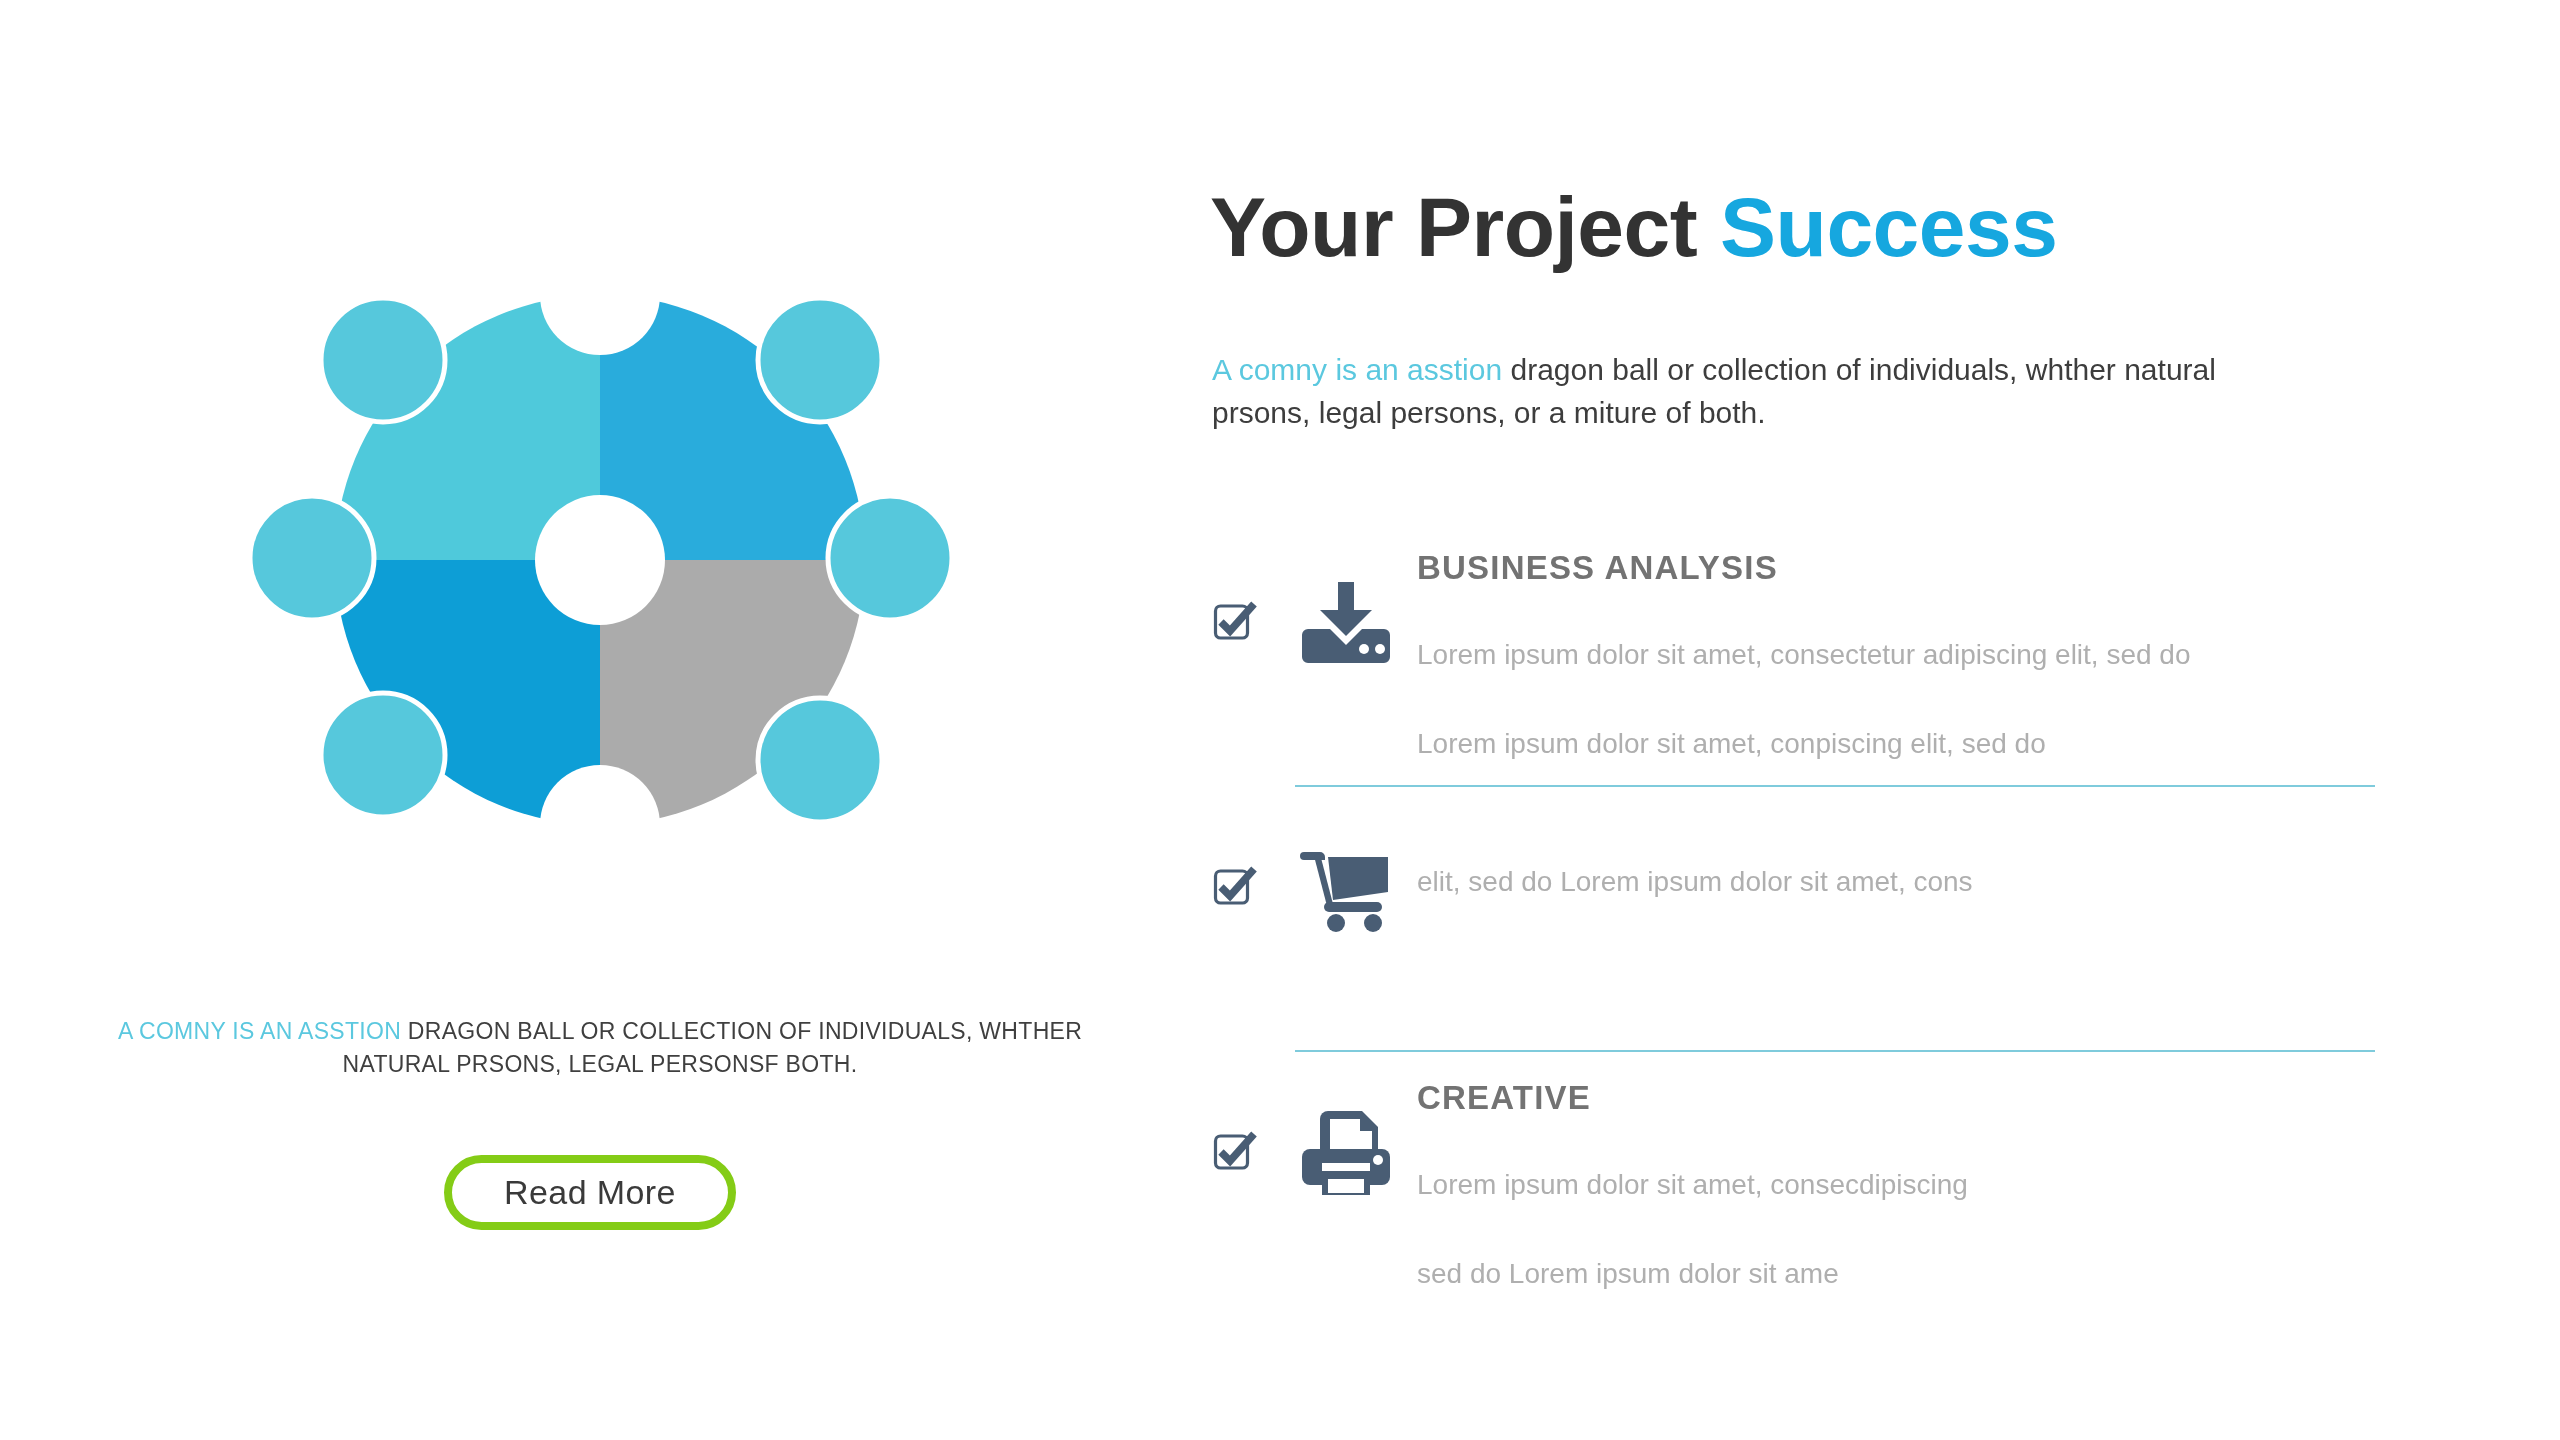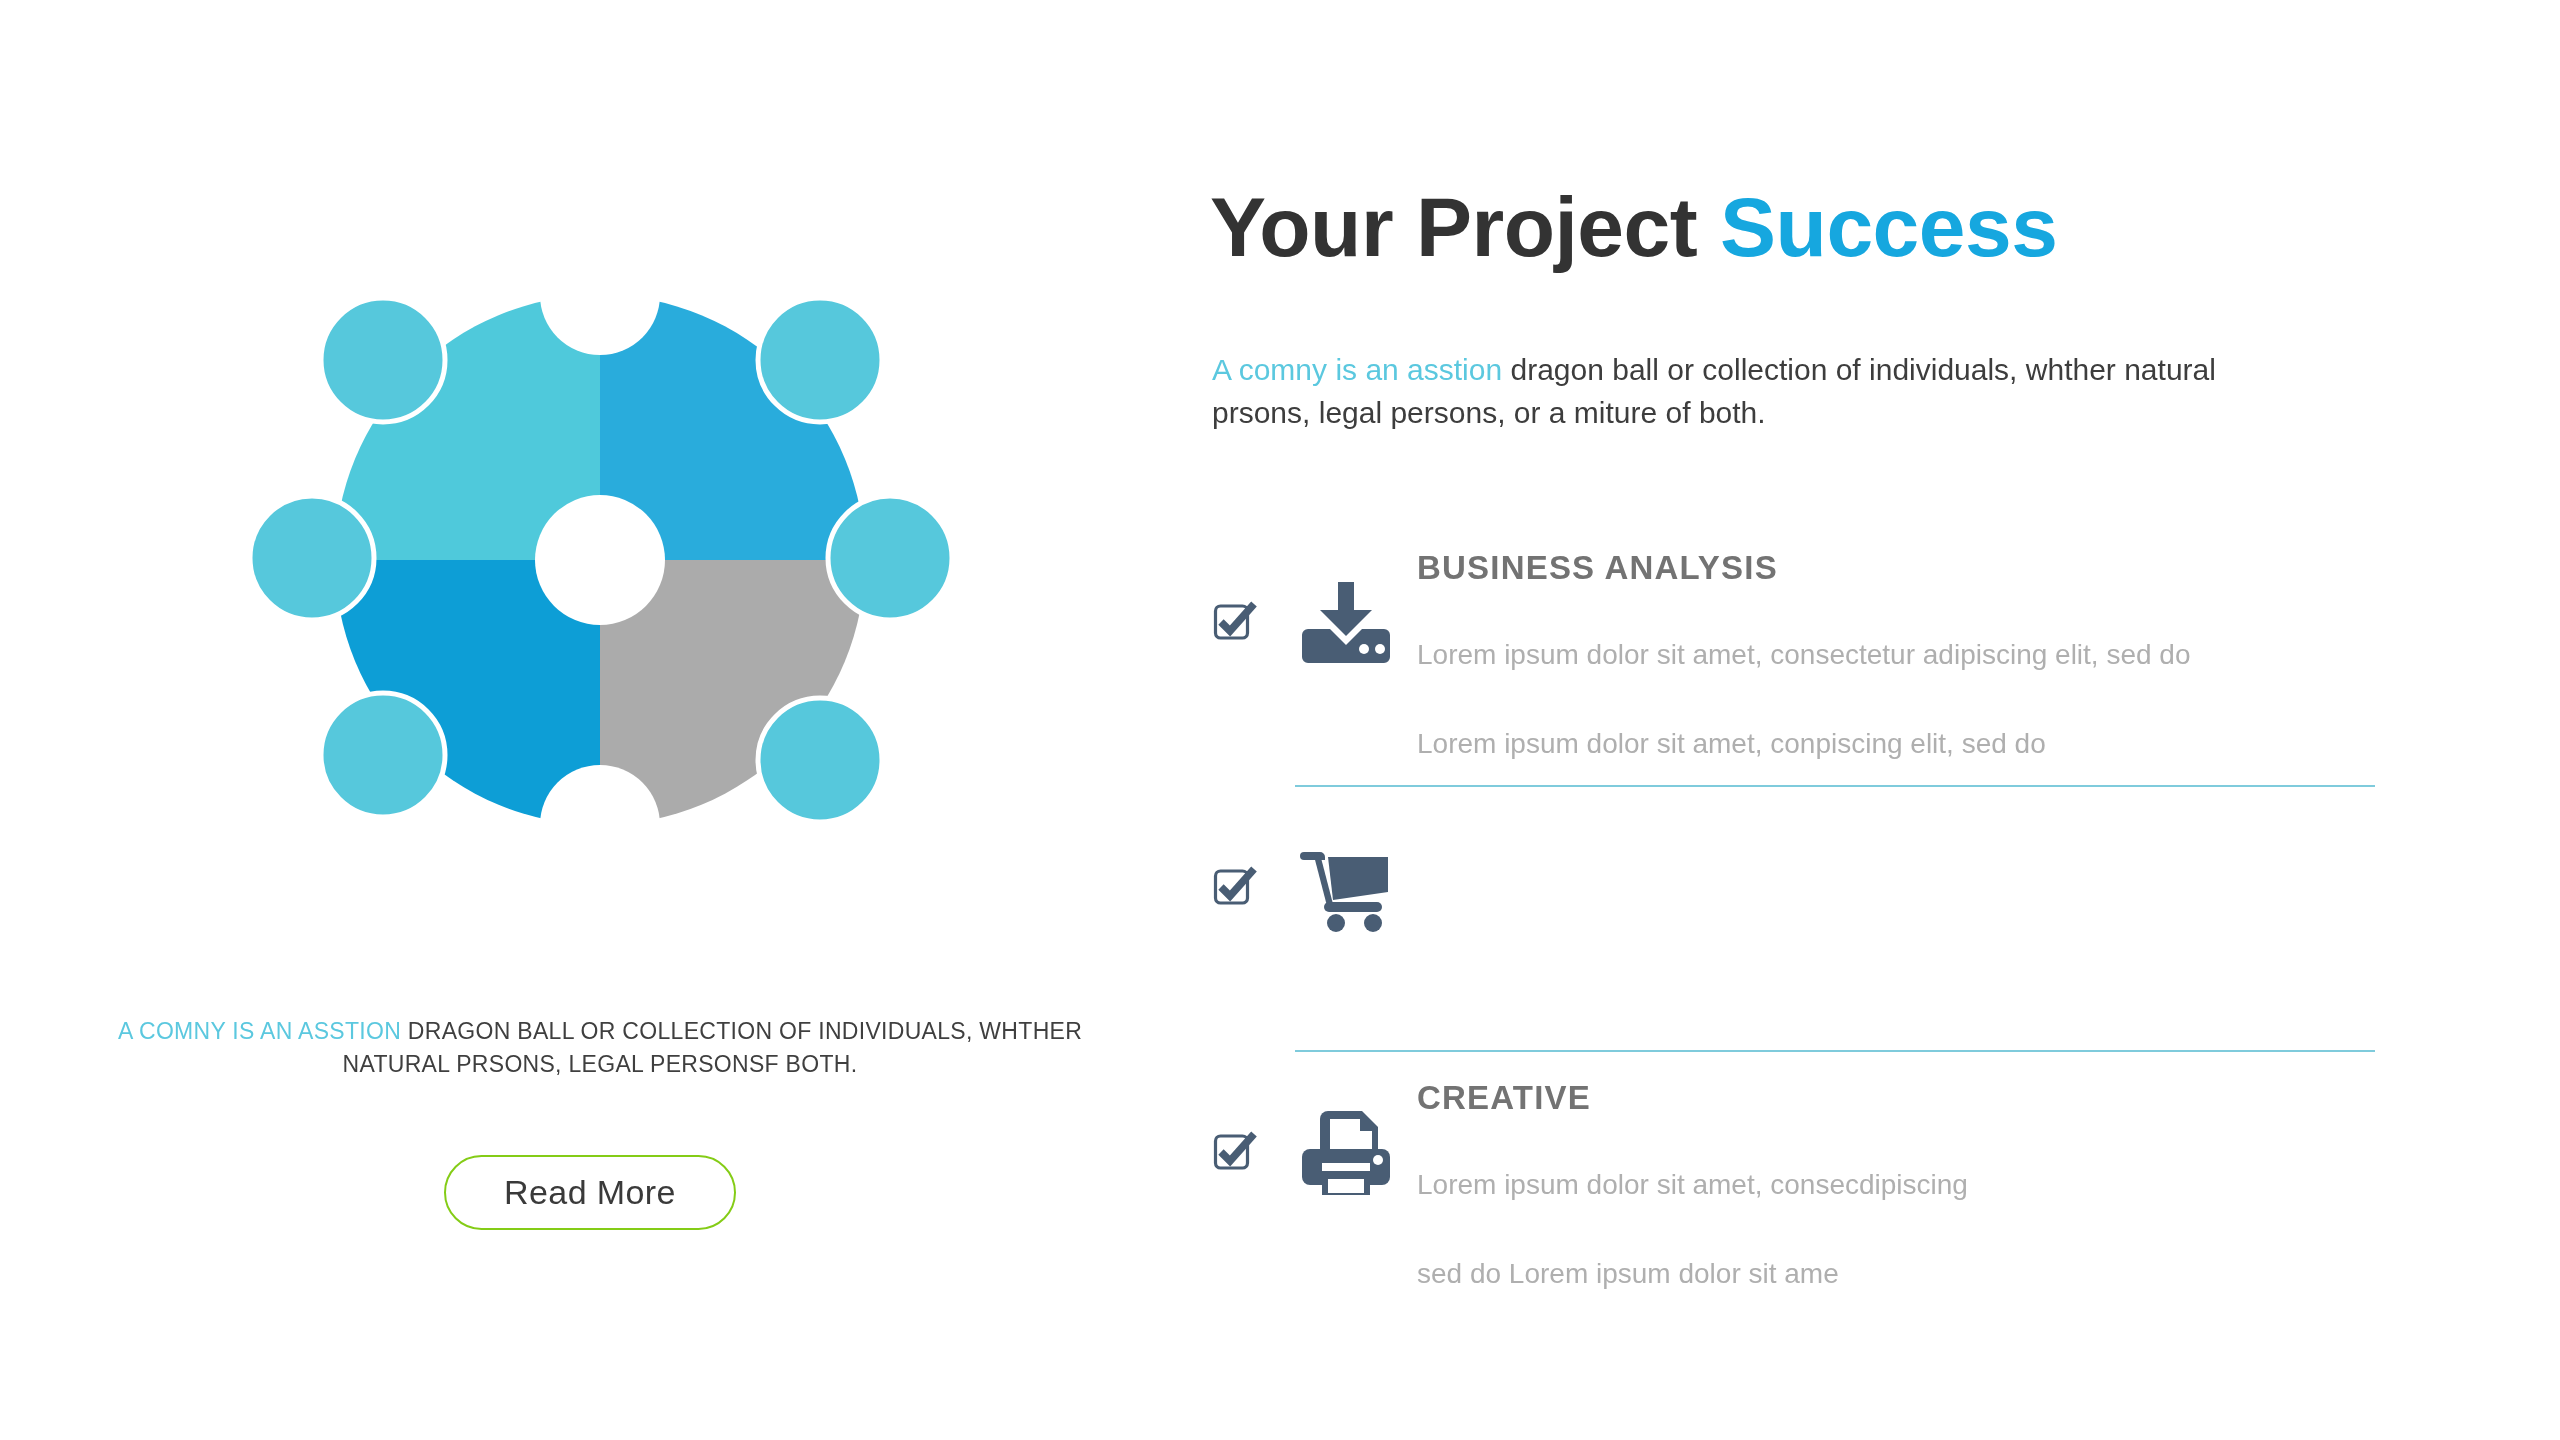--- a/index.html
+++ b/index.html
@@ -24,21 +24,21 @@
     letter-spacing:0.3px;
     color:#3f3f3f;
     font-weight:400;
   }
   .left-caption .hl { color:#5BC8DF; }
 
   .read-more-wrap { position:absolute; left:0px; top:1155px; width:1180px; display:flex; justify-content:center; }
   .read-more {
     display:inline-flex; align-items:center; justify-content:center;
     width:292px; height:75px;
-    border:2px solid #84cc16;
+    border:8px solid #84cc16;
     border-radius:42px;
     background:transparent;
     color:#3a3a3a;
     font-size:34px;
     font-weight:400;
     letter-spacing:0.4px;
     cursor:pointer;
     font-family:"Liberation Sans", sans-serif;
   }
 
@@ -188,20 +188,21 @@
             <path d="M20 12 L33 62 L27 64 L14 14 Z" fill="#495D74"></path>
             <path d="M28 15 L88 15 L88 50 L33 58 Z" fill="#495D74"></path>
             <rect x="24" y="60" width="58" height="10" rx="5" fill="#495D74"></rect>
             <circle cx="36" cy="81" r="9" fill="#495D74"></circle>
             <circle cx="73" cy="81" r="9" fill="#495D74"></circle>
           </svg>
         </span>
 
         <div class="feat-text">
           <div class="feat-desc">
+            <div>elit, sed do Lorem ipsum dolor sit amet, cons</div>
           </div>
         </div>
 
         <div class="divider"></div>
       </div>
 
       <div class="feature-row last">
         <span class="check-icon">
           <svg viewBox="0 0 46 46" width="46" height="46" xmlns="http://www.w3.org/2000/svg">
             <rect x="3.5" y="7" width="32" height="32" rx="5" ry="5" fill="none" stroke="#495D74" stroke-width="3.2"></rect>

